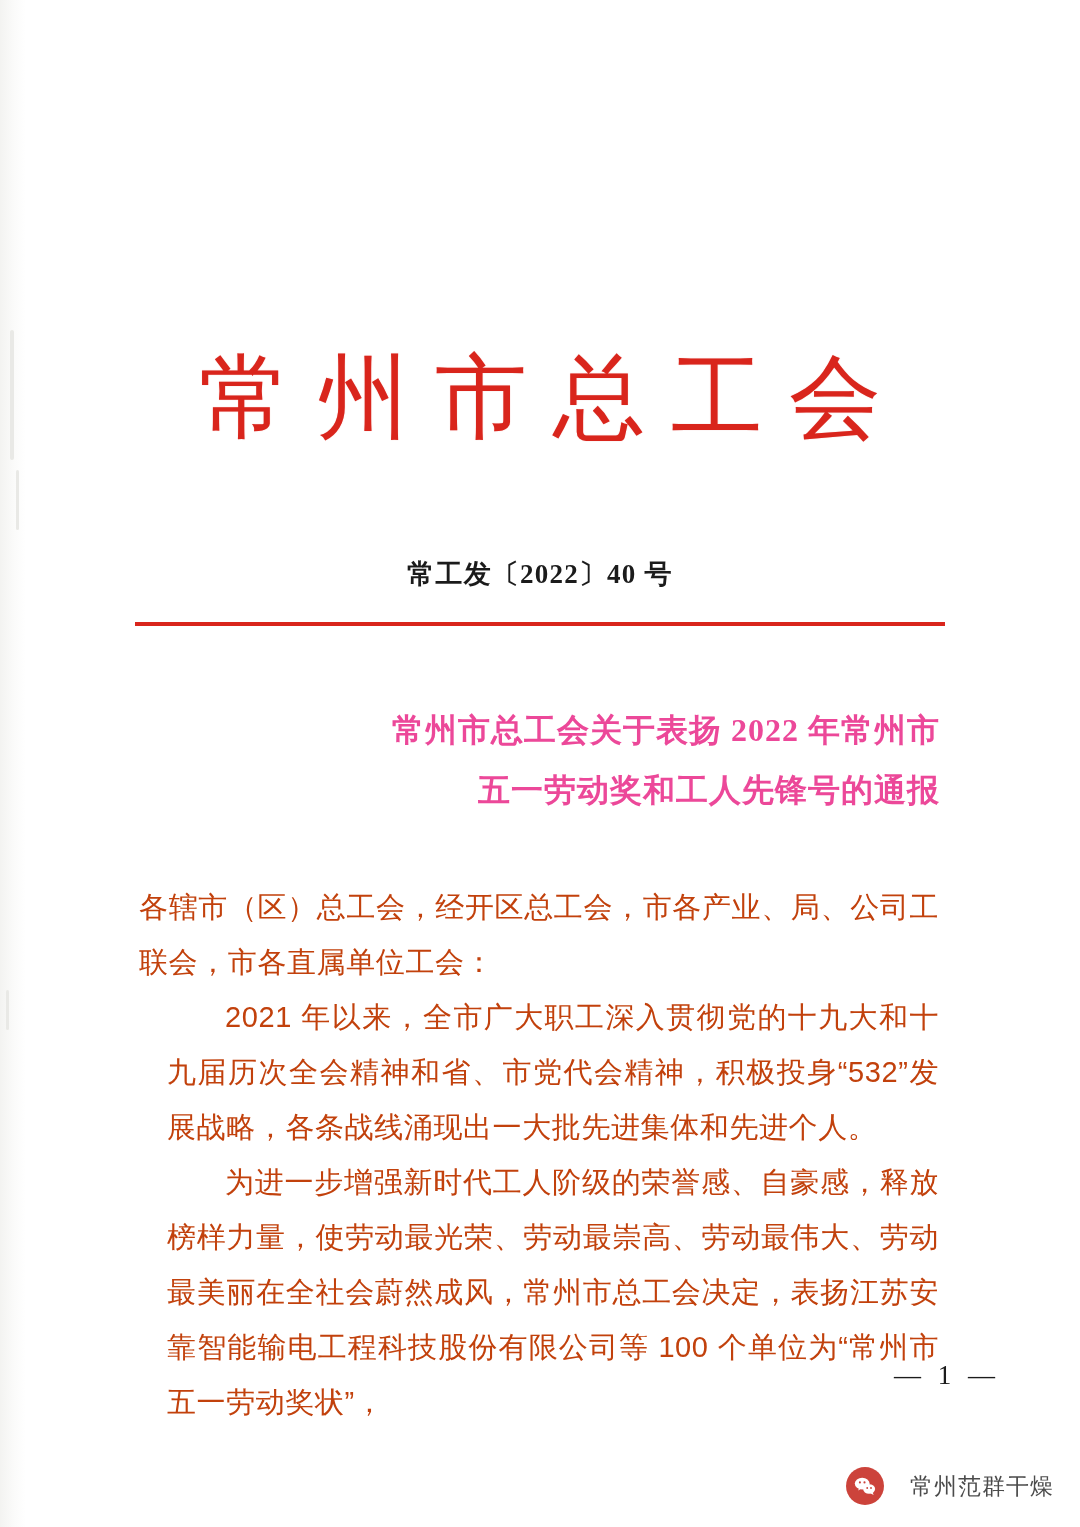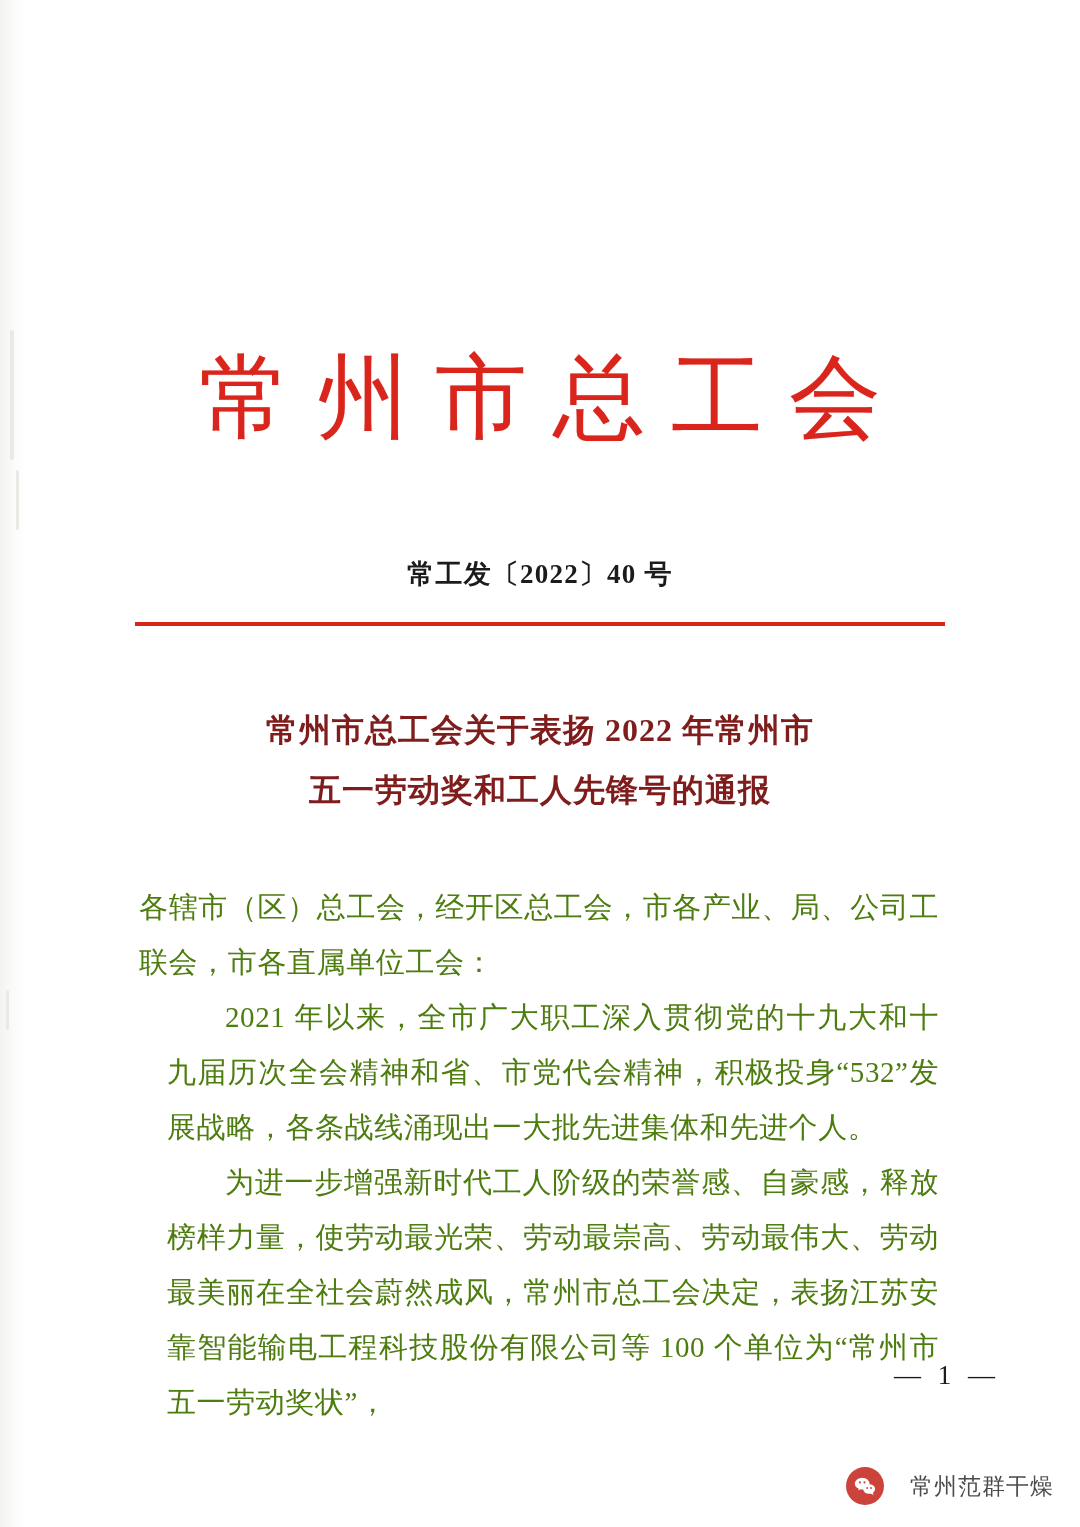--- a/index.html
+++ b/index.html
@@ -85,38 +85,38 @@
     height: 4px;
     background: #d9251c;
   }
 
   
   .doc-title {
     position: absolute;
     left: 140px;
     top: 700px;
     width: 800px;
-    text-align: center;
-    color: #7f1d1d;
+    text-align: right;
+    color: #ec4899;
     font-family: "Liberation Serif", serif;
     font-weight: bold;
     font-size: 32px;
     line-height: 60px;
     letter-spacing: 1px;
   }
   .doc-title .l2 { display: block; font-family: Liberation Serif, serif; }
 
   
   .body-text {
     position: absolute;
     left: 139px;
     top: 880px;
     width: 800px;
-    color: #4d7c0f;
-    font-family: Liberation Serif, serif;
+    color: #c2410c;
+    font-family: Liberation Sans, sans-serif;
     font-size: 29px;
     line-height: 55px;
     letter-spacing: 0.6px;
     text-align: justify;
   }
   .body-text p {
     margin: 0 0 0 0;
   }
   .body-text p.indent {
     text-indent: 58px;

